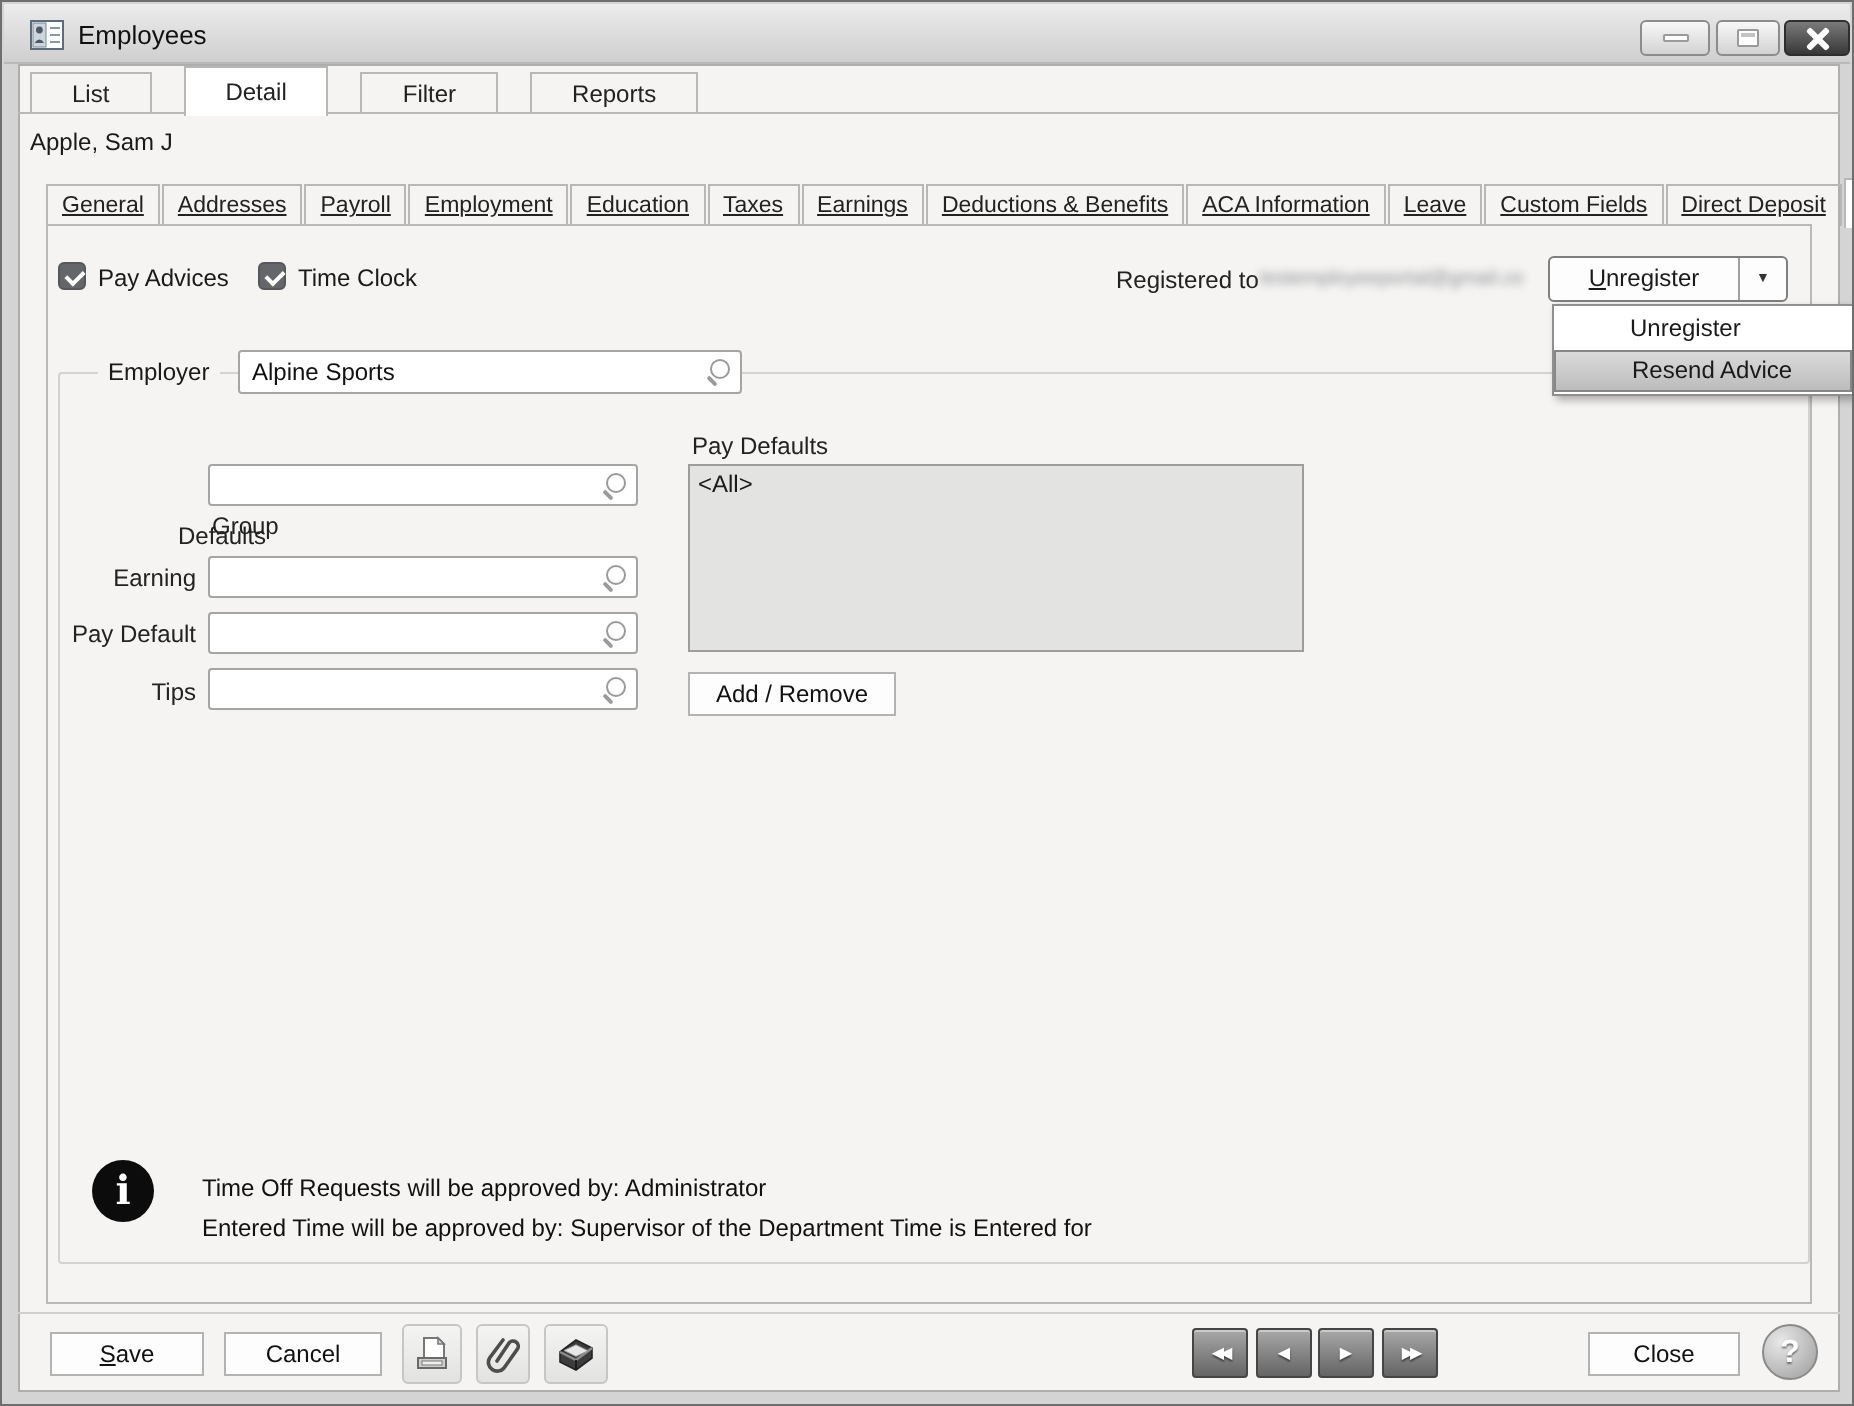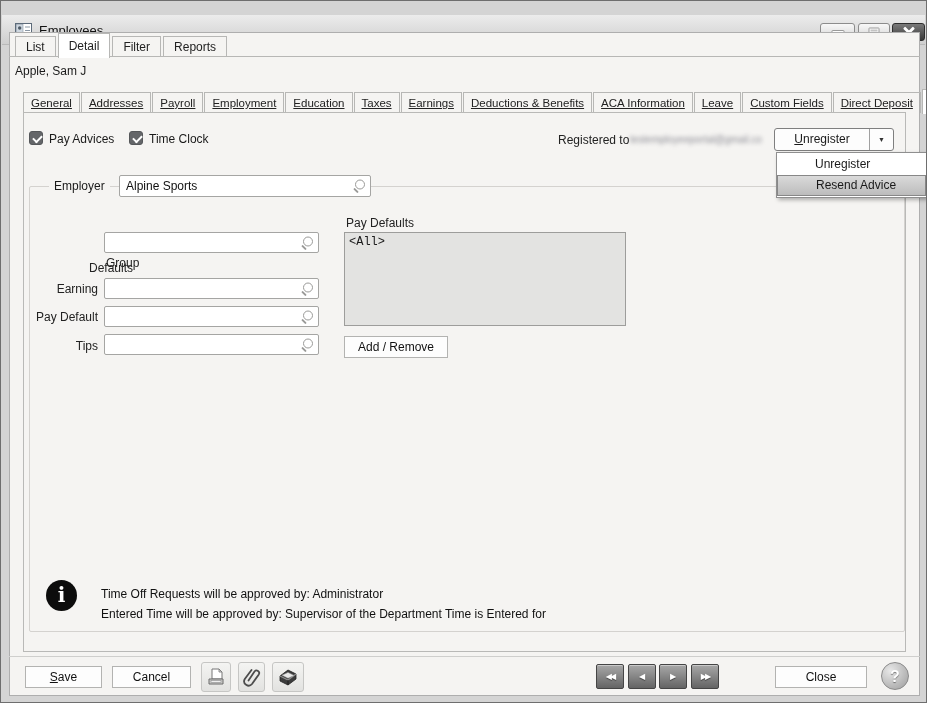--- a/index.html
+++ b/index.html
@@ -3,21 +3,21 @@
 <meta charset="utf-8">
 <style>
   * { box-sizing: border-box; margin: 0; padding: 0; cursor: default; }
   html,body { width:927px; height:703px; }
   body { font-family: "Liberation Sans", "DejaVu Sans", sans-serif; font-size:12px; color:#1a1a1a; }
 
   .window { position:relative; width:927px; height:703px; border:1px solid #6e6e6e;
             background:#d4d4d4; overflow:hidden; }
 
   
-  .titlebar { position:absolute; left:1px; top:14px; width:923px; height:30px;
+  .titlebar { position:absolute; left:1px; top:1px; width:923px; height:30px;
               background:linear-gradient(#ececec,#cfcfcf); border-bottom:1px solid #b9b9b9; }
   .title-icon { position:absolute; left:13px; top:8px; width:17px; height:15px; }
   .title-text { position:absolute; left:37px; top:8px; font-size:13px; color:#111; }
   .winbtn { position:absolute; top:8px; height:18px; border:1px solid #8c8c8c; border-radius:3px;
             background:linear-gradient(#f8f8f8,#d2d2d2); }
   .winbtn.min { left:818px; width:35px; }
   .winbtn.max { left:856px; width:32px; }
   .winbtn.close { left:890px; width:33px; background:linear-gradient(#7a7a7a,#383838); border-color:#2e2e2e; }
   .glyph-min { position:absolute; left:50%; top:50%; width:13px; height:4px; transform:translate(-50%,-50%);
                background:#fdfdfd; border:1px solid #9a9a9a; border-radius:1px; }
@@ -31,22 +31,22 @@
   .glyph-x::after  { transform:rotate(-45deg); }
 
   
   .client { position:absolute; left:8px; top:31px; width:911px; height:664px;
             background:#f5f4f2; border:1px solid #aeaeae; }
 
   
   .tabs { position:absolute; display:flex; align-items:flex-end; }
   .tabs-primary { left:14px; top:32px; height:24px; }
   .tabs-detail  { left:22px; top:88px; height:24px; font-size:11.5px; }
-  .tab { height:21px; line-height:21px; padding:0 10px; border:1px solid #b7b7b5; border-bottom:none;
-         background:transparent; margin-right:2px; white-space:nowrap; color:#222; }
+  .tab { height:21px; line-height:21px; padding:0 20px; border:1px solid #b7b7b5; border-bottom:none;
+         background:transparent; margin-right:16px; white-space:nowrap; color:#222; }
   .tabs-detail .tab { padding:0 7px; margin-right:1px;text-decoration:underline; }
   .tab.active { height:25px; line-height:25px; background:#fff; position:relative; z-index:3; margin-bottom:-1px; }
   .strip1 { position:absolute; left:8px; top:55px; width:911px; height:1px; background:#b7b7b5; }
 
   .employee-name { position:absolute; left:14px; top:63px; font-size:12px; }
 
   
   .panel { position:absolute; left:22px; top:111px; width:883px; height:540px;
            border:1px solid #b9b9b7; background:transparent; }
 
@@ -87,22 +87,22 @@
                  font-family:inherit; font-size:12px; padding:0 20px 0 6px; color:#111; }
   .mag { position:absolute; right:5px; top:50%; width:13px; height:13px; transform:translateY(-50%); }
   .mag::before { content:""; position:absolute; right:1px; top:0; width:8px; height:8px;
                  border:1.5px solid #9a9a98; border-radius:50%; }
   .mag::after { content:""; position:absolute; left:0; bottom:1px; width:6px; height:2px; background:#9a9a98;
                 transform:rotate(45deg); border-radius:1px; }
   .form-label { position:absolute; font-size:12px; color:#222; }
   .form-label.right { width:78px; text-align:right; }
 
   
-  .listbox { position:absolute; left:343px; top:231px; width:282px; height:94px; background:#e3e3e1;
-             border:1px solid #9d9d9b; padding:2px 4px;font-family:Liberation Mono, monospace; }
+  .listbox { position:absolute; left:343px; top:231px; width:308px; height:94px; background:#e3e3e1;
+             border:1px solid #9d9d9b; padding:2px 4px; }
 
   
   .btn { position:absolute; background:#fdfdfd; border:1px solid #b3b3b1; border-radius:0;
          text-align:center; font-size:12px; color:#111; }
 
   
   .info-circle { position:absolute; left:45px; top:579px; width:31px; height:31px; border-radius:50%;
                  background:#0c0c0c; color:#fff; text-align:center; line-height:31px;
                  font-family:"DejaVu Serif", serif; font-size:20px; font-weight:bold; }
   .info-line { position:absolute; left:100px; font-size:12px; color:#111; }
@@ -263,16 +263,16 @@
       <path d="M11 13 L11 18" stroke="#1c1c1c" stroke-width="1"></path>
       <path d="M5 8.2 L11 5.4 L17 8.4 L11 11.2 Z" fill="#e8e8e8" stroke="#9a9a9a" stroke-width="0.5"></path>
     </svg>
   </div>
 
   <div class="navbtn" style="left:595px;"><span class="dbl">◀◀</span></div>
   <div class="navbtn" style="left:627px;"><span>◀</span></div>
   <div class="navbtn" style="left:658px;"><span>▶</span></div>
   <div class="navbtn" style="left:690px;"><span class="dbl">▶▶</span></div>
 
-  <div class="btn" style="left:774px; top:665px; width:92px; height:22px; line-height:20px;">Close</div>
+  <div class="btn" style="left:793px; top:665px; width:76px; height:22px; line-height:20px;">Close</div>
   <div class="help-circle">?</div>
 
 </div>
 
 </body></html>

